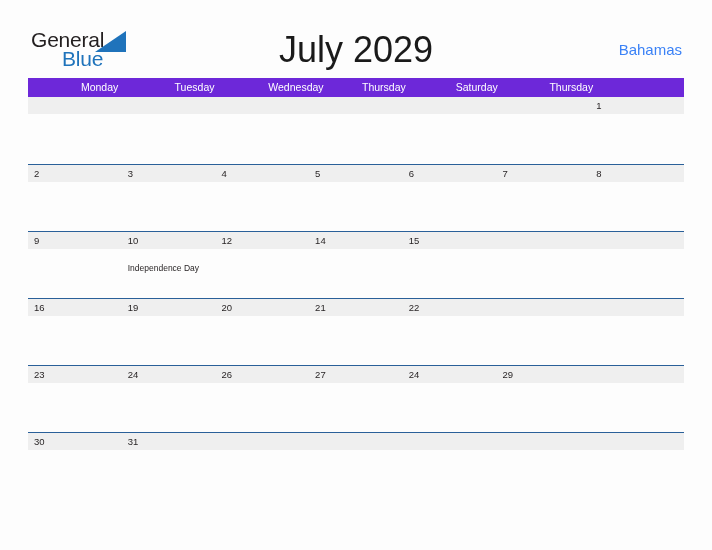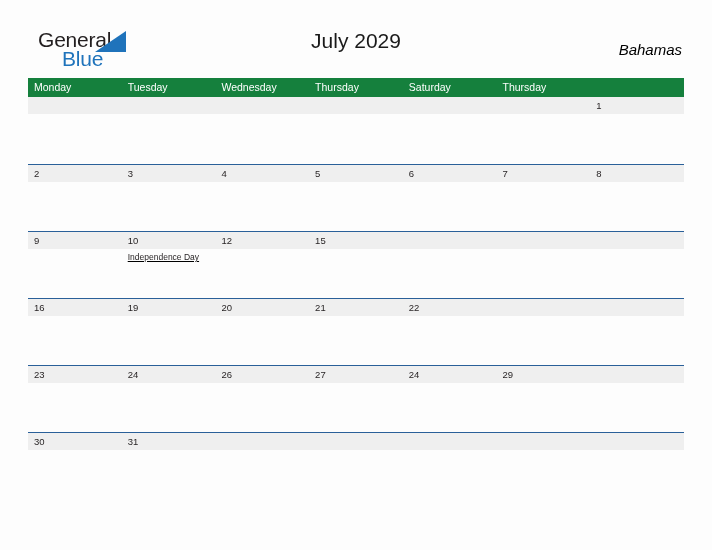--- a/index.html
+++ b/index.html
@@ -39,21 +39,20 @@
   }
   .logo-general {
     position: absolute;
     left: 0;
     top: 0;
     font-size: 21px;
     letter-spacing: -0.2px;
     color: #231f20;
     line-height: 24px;
     white-space: nowrap;
-    margin-left: 7px;
   }
   .logo-blue {
     position: absolute;
     left: 31px;
     top: 19px;
     font-size: 21px;
     letter-spacing: -0.2px;
     color: #1f73bb;
     line-height: 24px;
     white-space: nowrap;
@@ -65,48 +64,48 @@
     width: 31px;
     height: 21px;
   }
 
   .cal-title {
     position: absolute;
     left: 0;
     top: 29px;
     width: 712px;
     text-align: center;
-    font-size: 21px;
+    font-size: 36px;
     color: #1a1a1a;
     letter-spacing: 0px;
   }
 
   .country {
     position: absolute;
     right: 30px;
     top: 41px;
     font-size: 15px;
-    color: #000000;
+    color: #3b82f6;
     text-align: right;
-    font-style: italic;
   }
 
   
   .calendar {
     position: absolute;
     left: 28px;
     top: 78px;
     width: 656px;
   }
 
   .weekday-header {
     display: flex;
     width: 656px;
     height: 19px;
-    background: #15803d;
+    background: #6d28d9;
+    justify-content: center;
   }
   .weekday-cell {
     width: 93.714px;
     box-sizing: border-box;
     padding-left: 6px;
     color: #ffffff;
     font-size: 10.5px;
     line-height: 19px;
     white-space: nowrap;
     overflow: hidden;
@@ -155,22 +154,21 @@
     z-index: 2;
     display: block;
     font-size: 9.5px;
     line-height: 17px;
     color: #231f20;
     height: 17px;
   }
   .day-events {
     position: relative;
     z-index: 2;
-    padding-top: 3px;
-    text-decoration: underline;
+    padding-top: 14px;
   }
   .event {
     font-size: 8.5px;
     line-height: 11px;
     color: #231f20;
     white-space: nowrap;
   }
 </style>
 </head>
 <body>
@@ -316,20 +314,26 @@
             <div class="event">Independence Day</div>
           </div>
         </div>
         <div class="day-cell">
           <span class="day-number">12</span>
           <div class="day-events">
             <div class="event"></div>
           </div>
         </div>
         <div class="day-cell">
+          <span class="day-number">14</span>
+          <div class="day-events">
+            <div class="event"></div>
+          </div>
+        </div>
+        <div class="day-cell">
           <span class="day-number">15</span>
           <div class="day-events">
             <div class="event"></div>
           </div>
         </div>
       </div>
     </div>
 
     <div class="week-row">
       <div class="number-band"></div>

